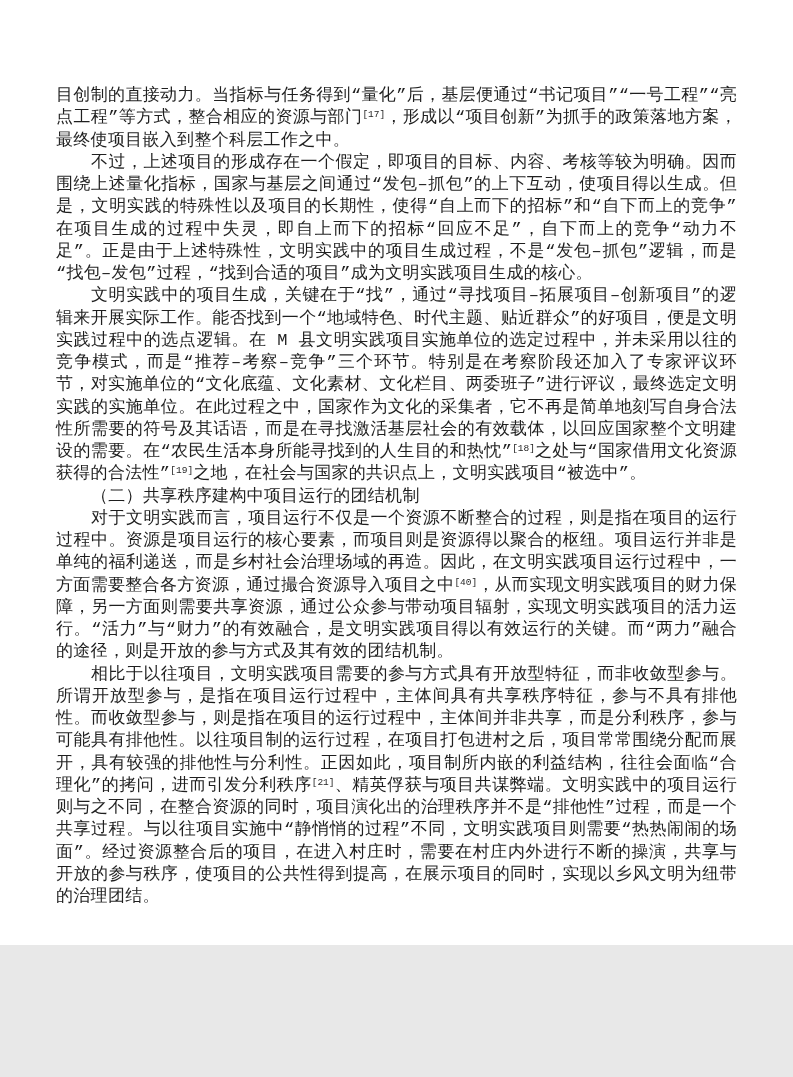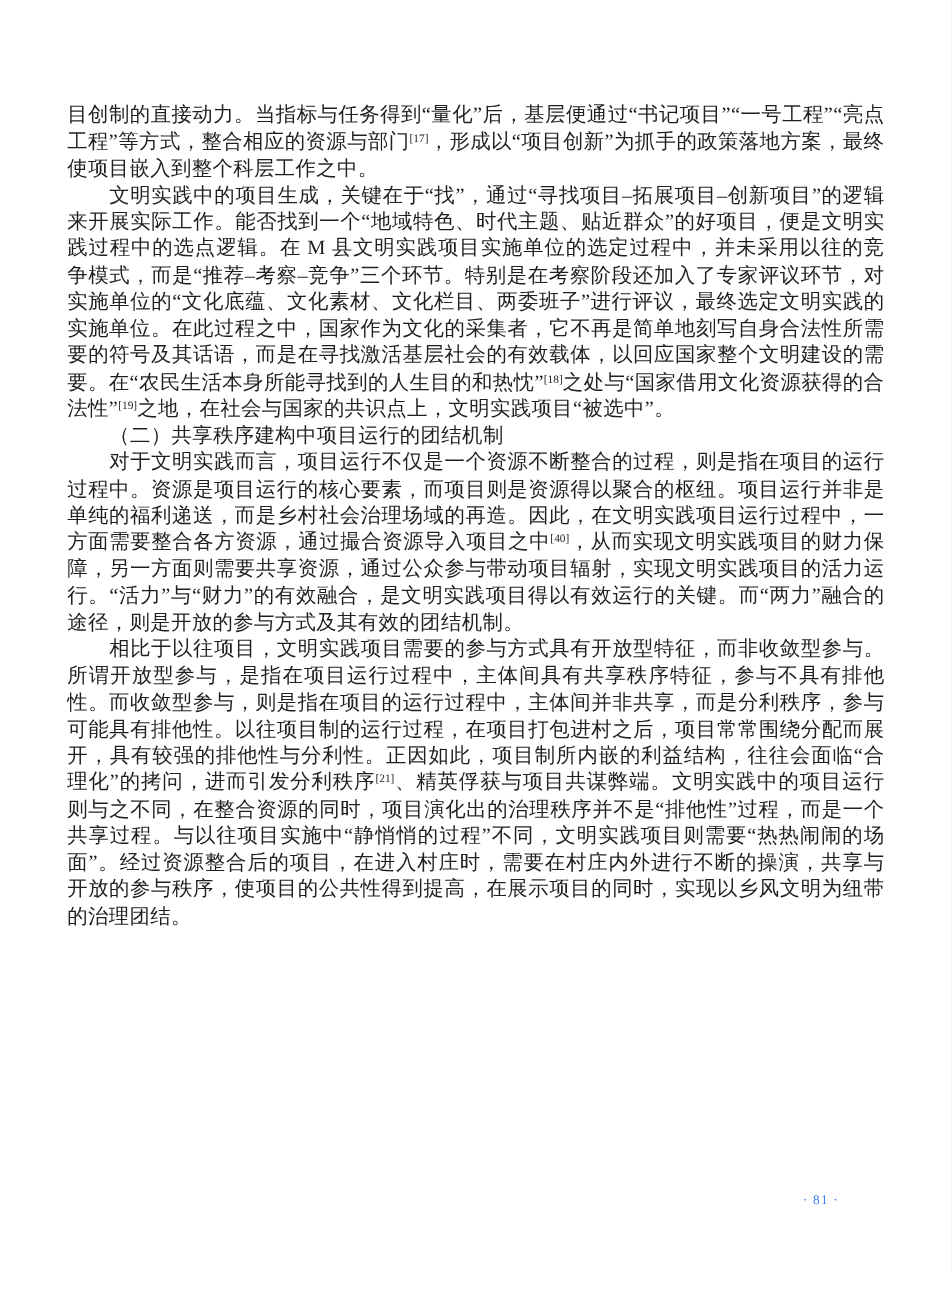--- a/index.html
+++ b/index.html
@@ -3,25 +3,25 @@
 <meta charset="utf-8">
 <style>
   html, body {
     margin: 0;
     padding: 0;
     background: #e8e8e8;
   }
   .page {
     position: relative;
     width: 793px;
-    height: 1077px;
+    height: 945px;
     margin: 0 auto;
     background: #ffffff;
     overflow: hidden;
-    font-family: Liberation Serif, serif;
+    font-family: Liberation Mono, monospace;
     color: #1f1f1f;
   }
   .text-block {
     position: absolute;
     left: 56px;
     top: 85px;
     width: 681px;
     font-size: 17px;
     line-height: 22.25px;
     letter-spacing: 0.3px;
@@ -52,19 +52,20 @@
     letter-spacing: 1px;
     color: #3b82f6;
   }
 </style>
 </head>
 <body>
 
 <div class="page">
   <div class="text-block">
       <p class="no-indent"><span>目创制的直接动力。当指标与任务得到“量化”后，基层便通过“书记项目”“一号工程”“亮点工程”等方式，整合相应的资源与部门</span><sup class="fnref">[17]</sup><span>，形成以“项目创新”为抓手的政策落地方案，最终使项目嵌入到整个科层工作之中。</span></p>
+      <p class="indent"><span>不过，上述项目的形成存在一个假定，即项目的目标、内容、考核等较为明确。因而围绕上述量化指标，国家与基层之间通过“发包–抓包”的上下互动，使项目得以生成。但是，文明实践的特殊性以及项目的长期性，使得“自上而下的招标”和“自下而上的竞争”在项目生成的过程中失灵，即自上而下的招标“回应不足”，自下而上的竞争“动力不足”。正是由于上述特殊性，文明实践中的项目生成过程，不是“发包–抓包”逻辑，而是“找包–发包”过程，“找到合适的项目”成为文明实践项目生成的核心。</span></p>
       <p class="indent"><span>文明实践中的项目生成，关键在于“找”，通过“寻找项目–拓展项目–创新项目”的逻辑来开展实际工作。能否找到一个“地域特色、时代主题、贴近群众”的好项目，便是文明实践过程中的选点逻辑。在 M 县文明实践项目实施单位的选定过程中，并未采用以往的竞争模式，而是“推荐–考察–竞争”三个环节。特别是在考察阶段还加入了专家评议环节，对实施单位的“文化底蕴、文化素材、文化栏目、两委班子”进行评议，最终选定文明实践的实施单位。在此过程之中，国家作为文化的采集者，它不再是简单地刻写自身合法性所需要的符号及其话语，而是在寻找激活基层社会的有效载体，以回应国家整个文明建设的需要。在“农民生活本身所能寻找到的人生目的和热忱”</span><sup class="fnref">[18]</sup><span>之处与“国家借用文化资源获得的合法性”</span><sup class="fnref">[19]</sup><span>之地，在社会与国家的共识点上，文明实践项目“被选中”。</span></p>
       <h3 class="indent"><span>（二）共享秩序建构中项目运行的团结机制</span></h3>
       <p class="indent"><span>对于文明实践而言，项目运行不仅是一个资源不断整合的过程，则是指在项目的运行过程中。资源是项目运行的核心要素，而项目则是资源得以聚合的枢纽。项目运行并非是单纯的福利递送，而是乡村社会治理场域的再造。因此，在文明实践项目运行过程中，一方面需要整合各方资源，通过撮合资源导入项目之中</span><sup class="fnref">[40]</sup><span>，从而实现文明实践项目的财力保障，另一方面则需要共享资源，通过公众参与带动项目辐射，实现文明实践项目的活力运行。“活力”与“财力”的有效融合，是文明实践项目得以有效运行的关键。而“两力”融合的途径，则是开放的参与方式及其有效的团结机制。</span></p>
       <p class="indent"><span>相比于以往项目，文明实践项目需要的参与方式具有开放型特征，而非收敛型参与。所谓开放型参与，是指在项目运行过程中，主体间具有共享秩序特征，参与不具有排他性。而收敛型参与，则是指在项目的运行过程中，主体间并非共享，而是分利秩序，参与可能具有排他性。以往项目制的运行过程，在项目打包进村之后，项目常常围绕分配而展开，具有较强的排他性与分利性。正因如此，项目制所内嵌的利益结构，往往会面临“合理化”的拷问，进而引发分利秩序</span><sup class="fnref">[21]</sup><span>、精英俘获与项目共谋弊端。文明实践中的项目运行则与之不同，在整合资源的同时，项目演化出的治理秩序并不是“排他性”过程，而是一个共享过程。与以往项目实施中“静悄悄的过程”不同，文明实践项目则需要“热热闹闹的场面”。经过资源整合后的项目，在进入村庄时，需要在村庄内外进行不断的操演，共享与开放的参与秩序，使项目的公共性得到提高，在展示项目的同时，实现以乡风文明为纽带的治理团结。</span></p>
     </div>
   <div class="page-number">· 81 ·</div>
 </div>
 
 </body></html>

